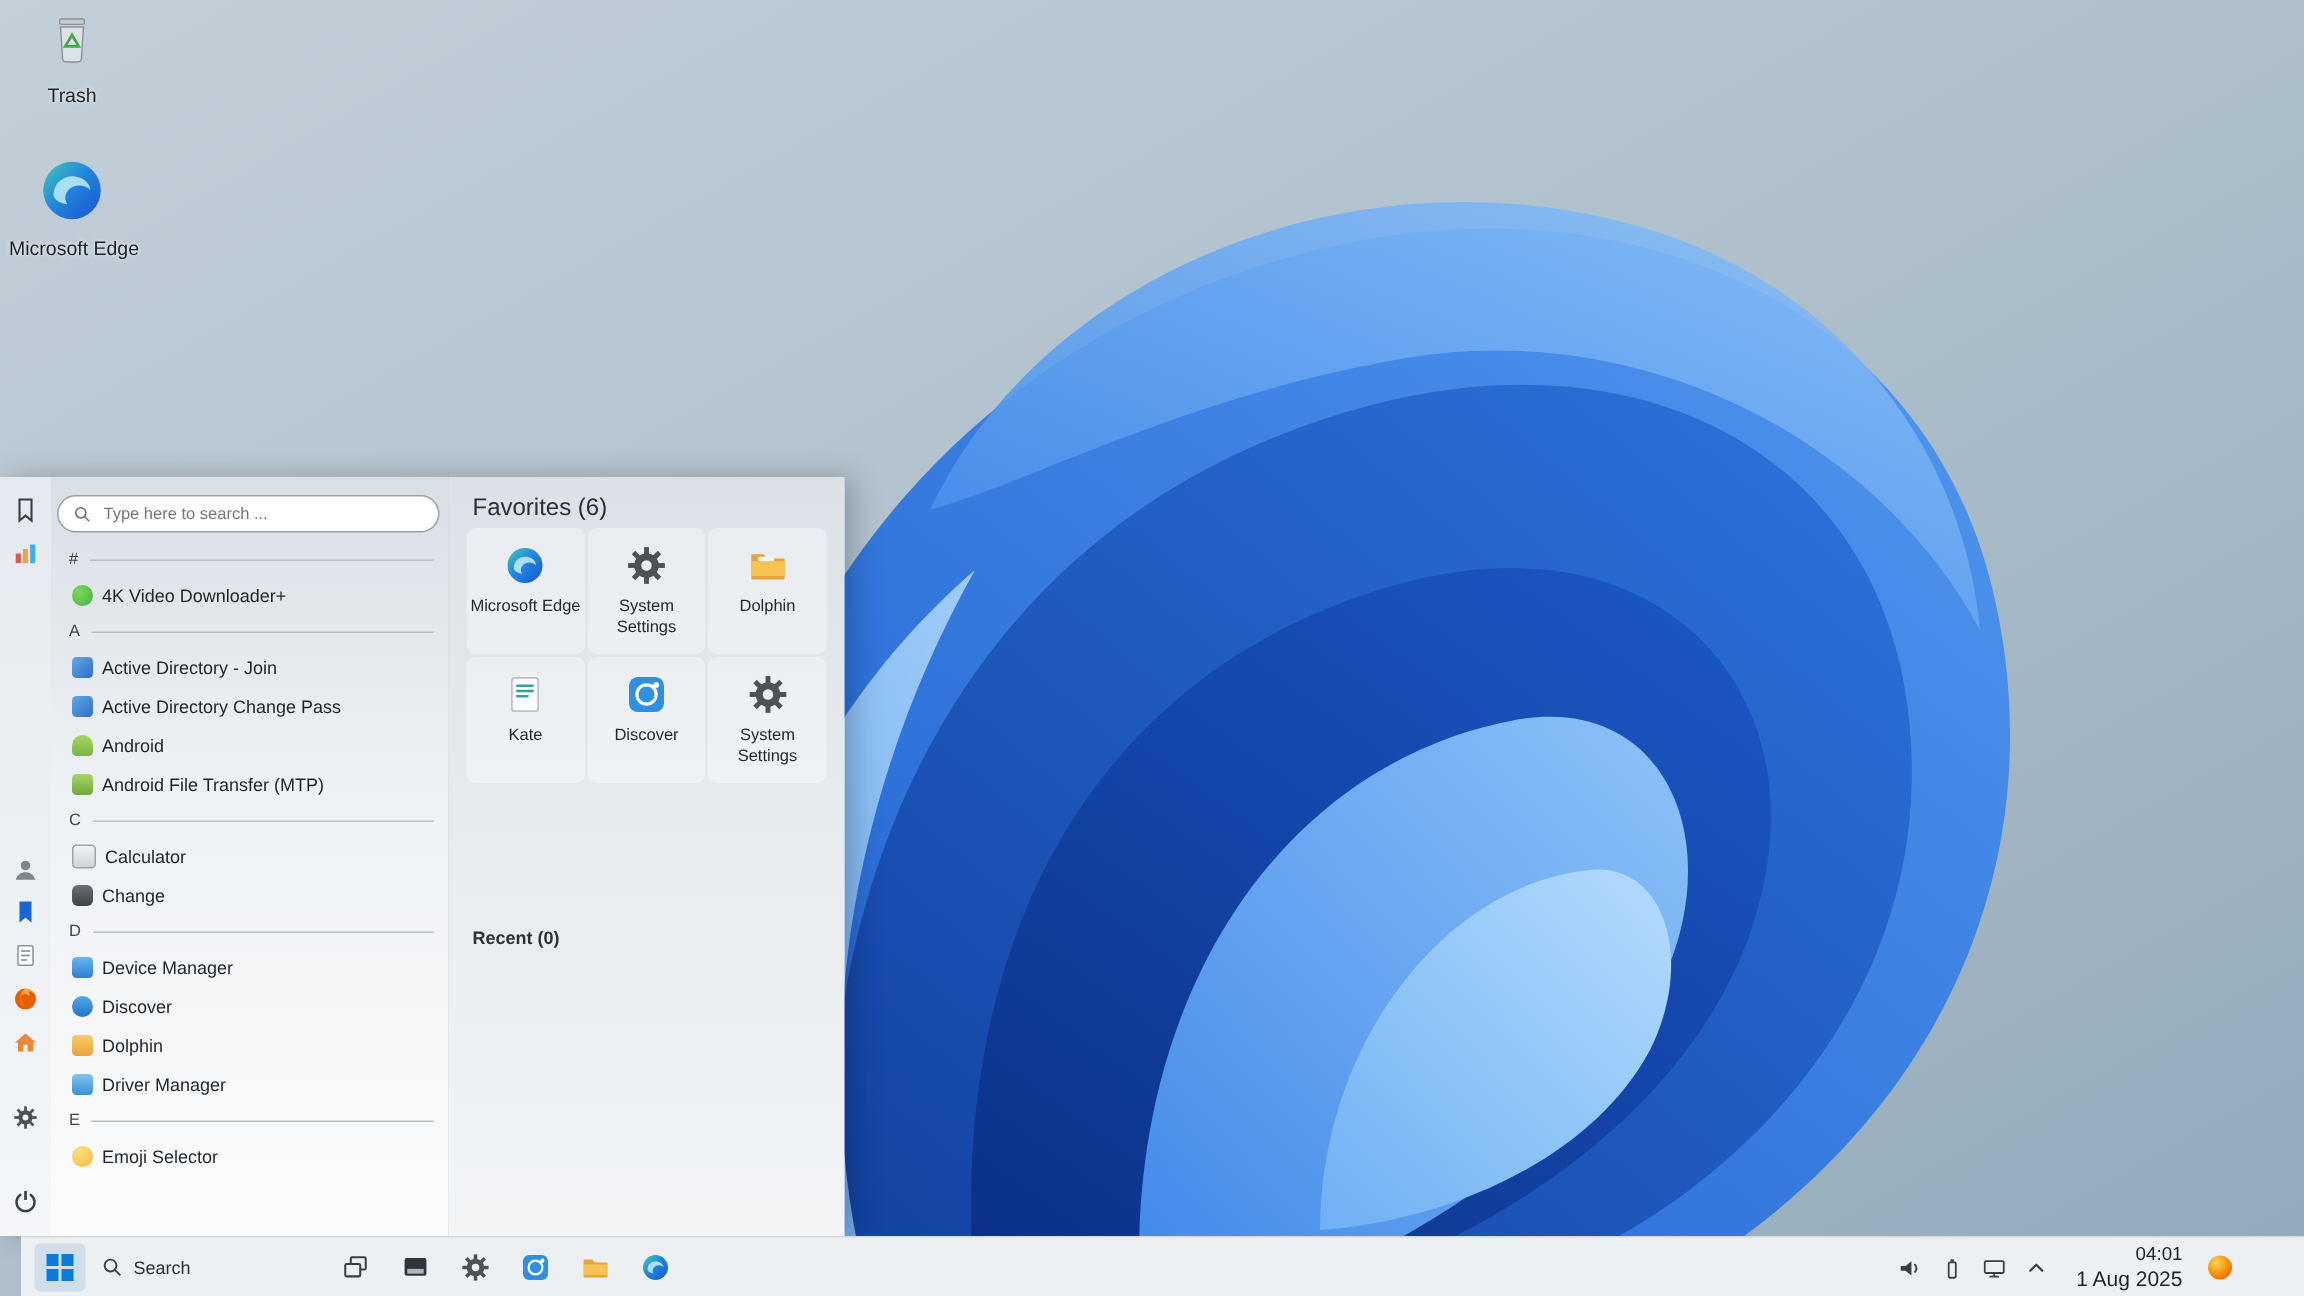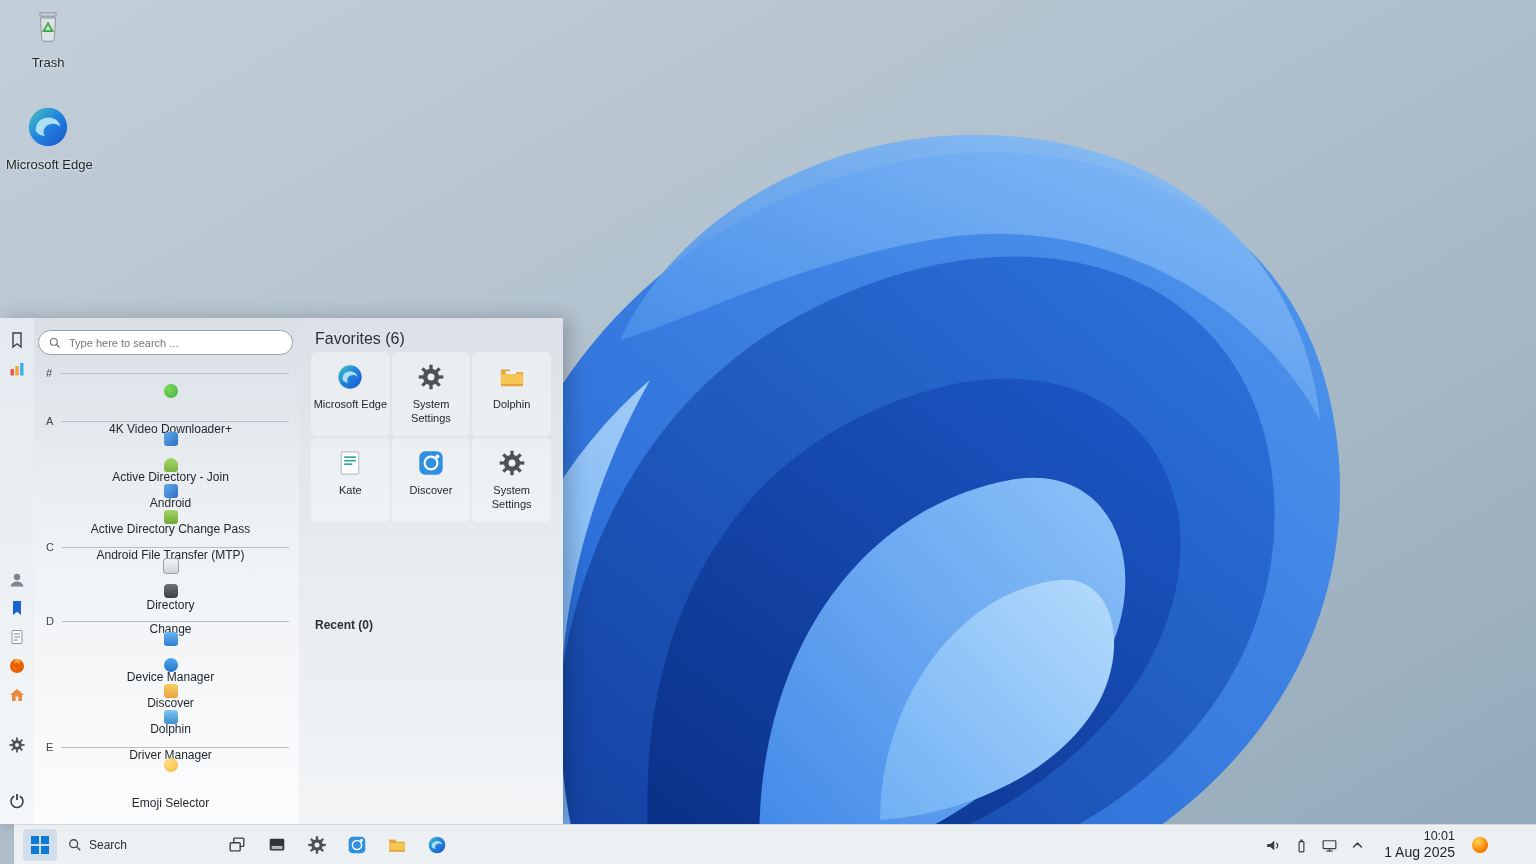--- a/index.html
+++ b/index.html
@@ -26,21 +26,21 @@
   .menu-left{width:265px;flex:none;box-sizing:border-box;padding:12px 6px 12px 4px;
              background:linear-gradient(180deg,#d8dfe5 0%,#eef1f4 40%,#fbfcfd 100%);}
   .search-box{display:flex;align-items:center;gap:6px;height:25px;background:#fff;
               border:1px solid #98a2a9;border-radius:13px;padding:0 10px;box-sizing:border-box;}
   .search-box svg{width:12px;height:12px;flex:none;}
   .search-box input{border:none;outline:none;font-size:11px;width:100%;background:transparent;color:#333;}
   .app-list{margin-top:7px;}
   .sec-head{display:flex;align-items:center;gap:8px;height:22px;padding-left:8px;}
   .sec-letter{font-size:11px;color:#3f454a;}
   .sec-line{flex:1;height:1px;background:#b8c0c6;margin-right:4px;}
-  .app-row{display:flex;align-items:center;gap:24px;height:26px;padding-left:10px;border-radius:4px;flex-direction:column;}
+  .app-row{display:flex;align-items:center;gap:6px;height:26px;padding-left:10px;border-radius:4px;}
   .app-ico{width:14px;height:14px;flex:none;}
   .app-lbl{font-size:12px;color:#1f2428;white-space:nowrap;}
 
   .menu-right{flex:1;box-sizing:border-box;position:relative;padding:10px 12px;
               background:linear-gradient(180deg,#dbe1e6,#e9edf0 55%,#f2f4f6);}
   .fav-title{font-size:16px;color:#2c3136;margin:2px 0 4px 4px;}
   .fav-grid{display:grid;grid-template-columns:repeat(3,1fr);gap:2px;}
   .fav-tile{height:84px;border-radius:6px;background:rgba(255,255,255,.38);
             display:flex;flex-direction:column;align-items:center;padding-top:11px;box-sizing:border-box;}
   .fav-tile svg{width:28px;height:28px;}
@@ -235,39 +235,39 @@
 
         <div class="sec-head">
           <span class="sec-letter">A</span>
             <span class="sec-line"></span>
         </div>
         <div class="app-row">
           <span class="app-ico" style="background:linear-gradient(135deg,#63a9e8,#2d6fc4);border-radius:3px"></span>
           <span class="app-lbl">Active Directory - Join</span>
         </div>
         <div class="app-row">
+          <span class="app-ico" style="background:linear-gradient(135deg,#63a9e8,#2d6fc4);border-radius:3px"></span>
+          <span class="app-lbl">Active Directory Change Pass</span>
+        </div>
+        <div class="app-row">
           <span class="app-ico" style="background:linear-gradient(#a5d665,#7cb342);border-radius:7px 7px 3px 3px"></span>
           <span class="app-lbl">Android</span>
-        </div>
-        <div class="app-row">
-          <span class="app-ico" style="background:linear-gradient(135deg,#63a9e8,#2d6fc4);border-radius:3px"></span>
-          <span class="app-lbl">Active Directory Change Pass</span>
         </div>
         <div class="app-row">
           <span class="app-ico" style="background:linear-gradient(#a5d665,#6fa839);border-radius:3px"></span>
           <span class="app-lbl">Android File Transfer (MTP)</span>
         </div>
 
         <div class="sec-head">
           <span class="sec-letter">C</span>
             <span class="sec-line"></span>
         </div>
         <div class="app-row">
           <span class="app-ico" style="background:linear-gradient(#f2f4f5,#cdd5d9);border:1px solid #9aa3a9;border-radius:3px"></span>
-          <span class="app-lbl">Directory</span>
+          <span class="app-lbl">Calculator</span>
         </div>
         <div class="app-row">
           <span class="app-ico" style="background:linear-gradient(#6a7177,#3c4146);border-radius:4px"></span>
           <span class="app-lbl">Change</span>
         </div>
 
         <div class="sec-head">
           <span class="sec-letter">D</span>
             <span class="sec-line"></span>
         </div>
@@ -463,20 +463,20 @@
       </svg>
       <svg viewBox="0 0 24 24">
         <rect x="4" y="6" width="16" height="10" rx="1" fill="none" stroke="#3a3f44" stroke-width="1.5"></rect>
         <line x1="12" y1="16" x2="12" y2="19" stroke="#3a3f44" stroke-width="1.5"></line>
         <line x1="8" y1="19" x2="16" y2="19" stroke="#3a3f44" stroke-width="1.5"></line>
       </svg>
       <svg viewBox="0 0 24 24">
         <path d="M7 14l5-5 5 5" fill="none" stroke="#3a3f44" stroke-width="1.8" stroke-linecap="round" stroke-linejoin="round"></path>
       </svg>
       <div class="clock">
-        <span class="time">10:01</span>
+        <span class="time">04:01</span>
         <span class="date">1 Aug 2025</span>
       </div>
       <div class="tray-orange"></div>
     </div>
   </div>
 
 </div>
 
 </body></html>

